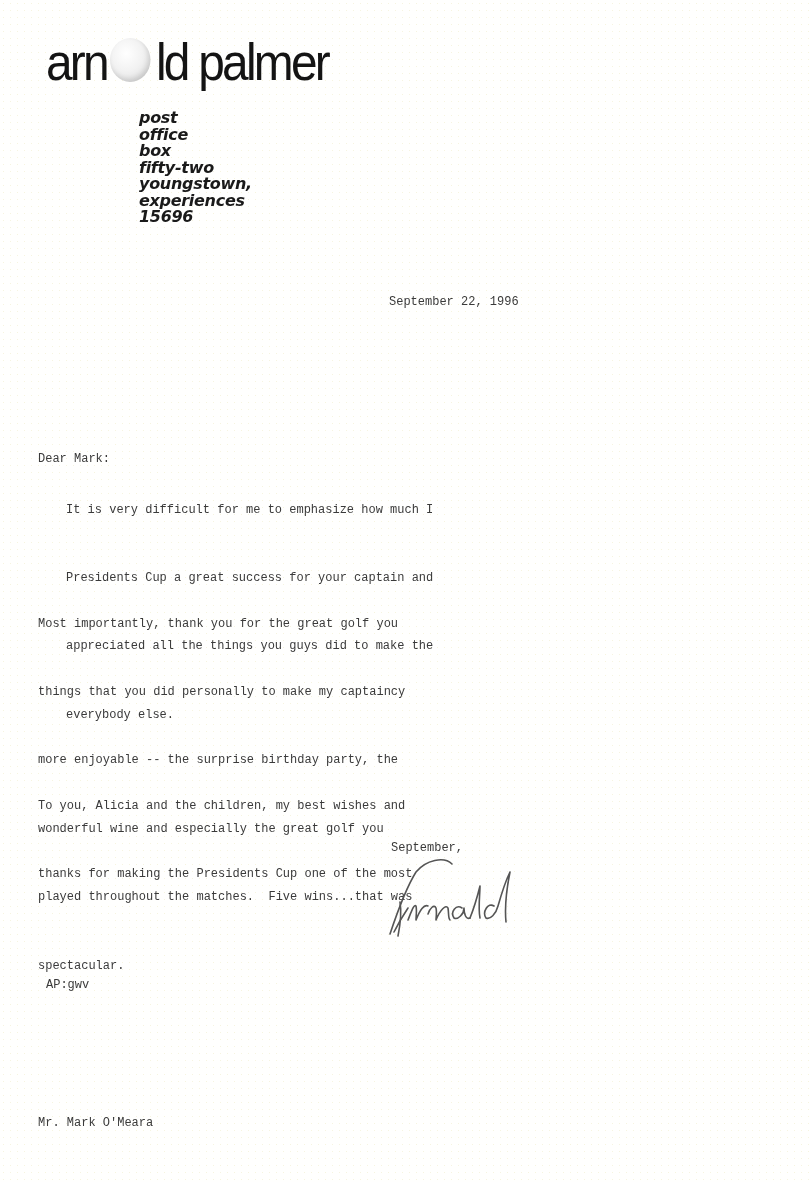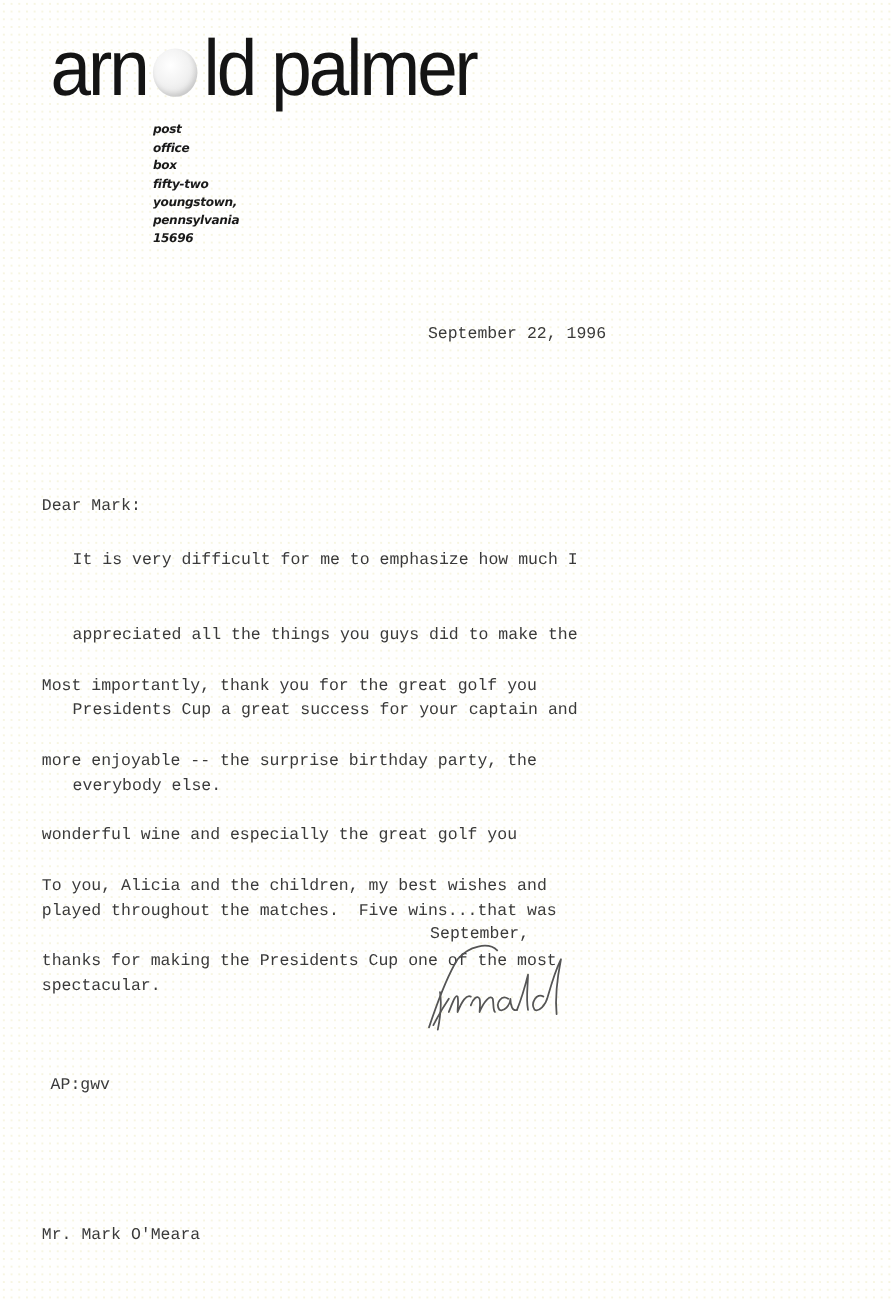--- a/index.html
+++ b/index.html
@@ -11,46 +11,46 @@
   }
   .page {
     position: absolute; left: 0; top: 0; width: 810px; height: 1182px;
     background:
       radial-gradient(circle, rgba(230,225,170,0.35) 0.6px, transparent 1px) 0 0 / 7px 7px,
       #fffffe;
   }
   .logo {
     position: absolute; left: 46px; top: 22px;
     font-family: "Liberation Sans", sans-serif;
-    font-size: 72px; font-weight: 300; letter-spacing: -3px;
+    font-size: 52px; font-weight: 300; letter-spacing: -3px;
     color: #141414; line-height: 80px;
     display: flex; align-items: baseline; white-space: nowrap;
     -webkit-text-stroke: 0;
     font-stretch: condensed;
   }
   .logo span { display: inline-block; transform: scaleX(0.92); transform-origin: left; }
   .golfball {
     display: inline-block; width: 44px; height: 44px; border-radius: 50%;
     background:
       radial-gradient(circle at 40% 35%, #ffffff 0, #f2f2f2 45%, #d8d8d8 100%);
     box-shadow: inset -2px -3px 5px rgba(0,0,0,0.12);
     margin: 0 2px 0 0; position: relative; top: 2px;
   }
   .logo-text-a { margin-right: -2px; }
   .address-block {
     position: absolute; left: 139px; top: 110px;
     font-family: "DejaVu Sans", sans-serif;
     font-style: italic; font-weight: bold;
-    font-size: 11px; line-height: 16.5px; color: #1a1a1a;
+    font-size: 16px; line-height: 16.5px; color: #1a1a1a;
     letter-spacing: -0.3px;
   }
   .address-block div { white-space: nowrap; }
   .mono {
     font-family: "Liberation Mono", monospace;
-    font-size: 15px; color: #3a3a3a;
+    font-size: 12px; color: #3a3a3a;
     white-space: pre;
   }
   .date { position: absolute; left: 389px; top: 295px; }
   .salutation { position: absolute; left: 38px; top: 408px; margin-top: 44px; }
   .para { position: absolute; left: 38px; line-height: 22.8px; }
   .p1 { top: 453px; margin-left: 28px; }
   .p2 { top: 567px; }
   .p3 { top: 749px; }
   .closing { position: absolute; left: 391px; top: 841px; }
   .signature { position: absolute; left: 386px; top: 858px; width: 160px; height: 82px; }
@@ -67,37 +67,38 @@
     <span class="golfball"></span>
     <span>ld palmer</span>
   </div>
 
   <div class="address-block">
     <div>post</div>
     <div>office</div>
     <div>box</div>
     <div>fifty-two</div>
     <div>youngstown,</div>
-    <div>pennsylvania</div>
+    <div>experiences</div>
     <div>15696</div>
   </div>
 
   <div class="mono date">September 22, 1996</div>
 
   <div class="mono salutation">Dear Mark:</div>
 
   <div class="mono para p1">
     <div>It is very difficult for me to emphasize how much I</div>
+    <div>Presidents Cup a great success for your captain and</div>
     <div>appreciated all the things you guys did to make the</div>
-    <div>Presidents Cup a great success for your captain and</div>
     <div>everybody else.</div>
   </div>
 
   <div class="mono para p2">
     <div>Most importantly, thank you for the great golf you</div>
+    <div>things that you did personally to make my captaincy</div>
     <div>more enjoyable -- the surprise birthday party, the</div>
     <div>wonderful wine and especially the great golf you</div>
     <div>played throughout the matches.  Five wins...that was</div>
     <div>spectacular.</div>
   </div>
 
   <div class="mono para p3">
     <div>To you, Alicia and the children, my best wishes and</div>
     <div>thanks for making the Presidents Cup one of the most</div>
   </div>

